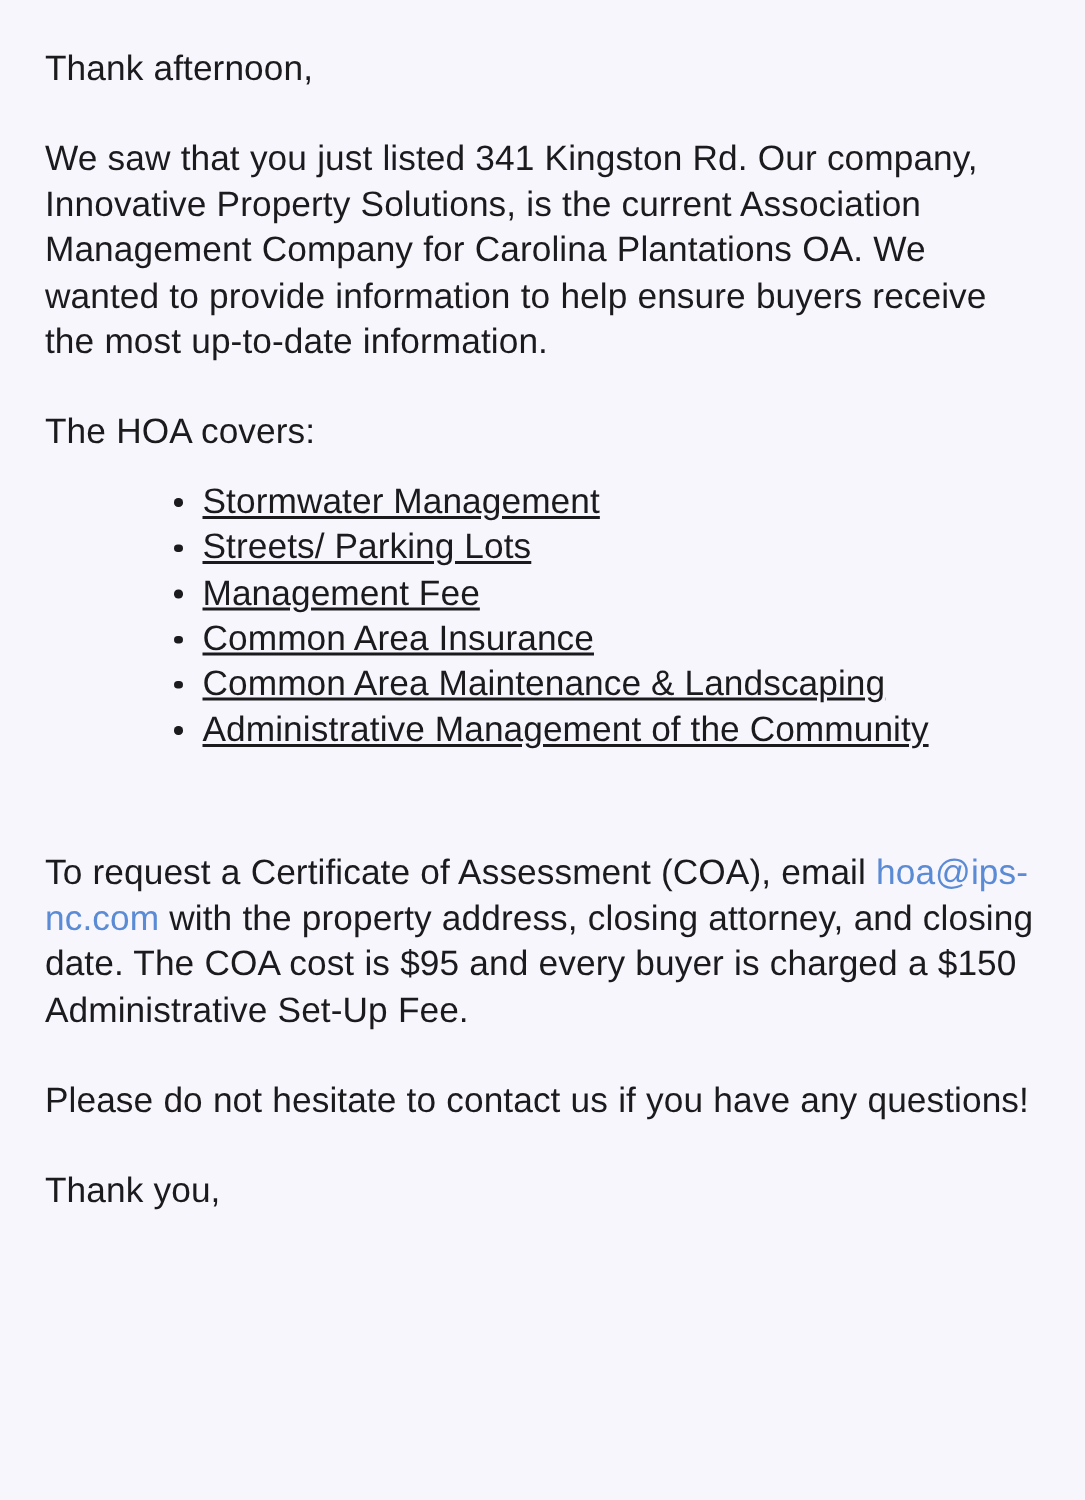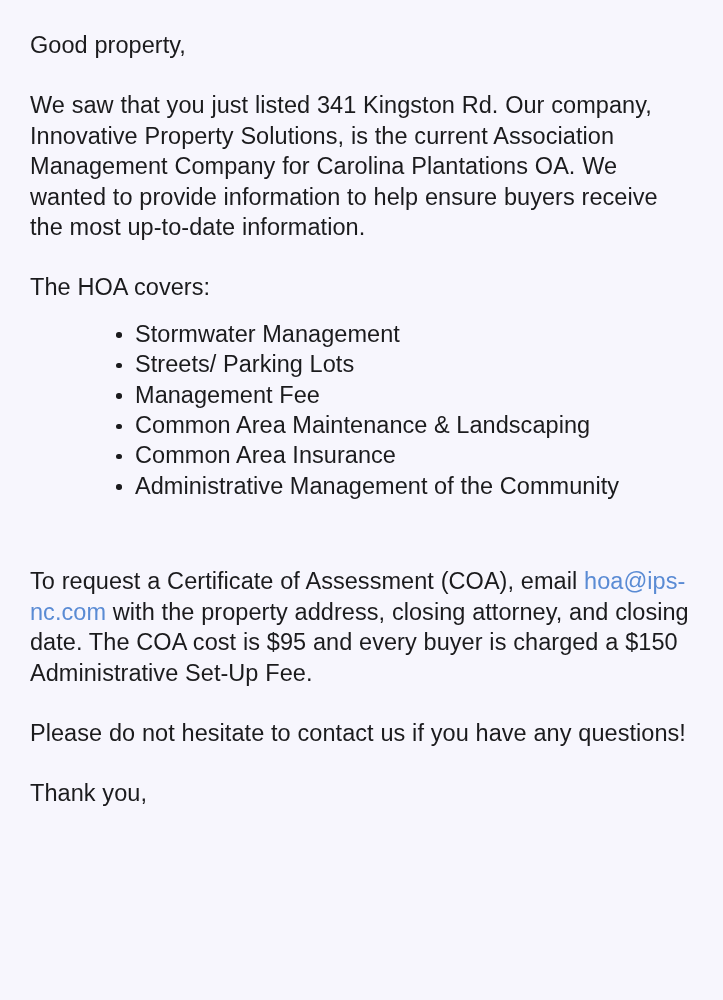--- a/index.html
+++ b/index.html
@@ -36,20 +36,21 @@
   }
 
   .para.covers-line {
     margin-bottom: 16px;
   }
 
   .hoa-list {
     list-style: none;
     margin: 0 0 0 0;
     padding: 0;
+    text-decoration: underline;
   }
 
   .hoa-list li {
     font-size: 23.5px;
     line-height: 30.4px;
     letter-spacing: 0.05px;
     margin: 0;
     padding-left: 105px;
     position: relative;
     white-space: nowrap;
@@ -77,32 +78,32 @@
 
   .para-last {
     margin-bottom: 4px;
   }
 </style>
 </head>
 <body>
 
 <div class="email-body">
 
-  <p class="para">Good property,</p>
+  <p class="para">Thank afternoon,</p>
 
   <p class="para tight-intro">We saw that you just listed 341 Kingston Rd. Our company, Innovative Property Solutions, is the current Association Management Company for Carolina Plantations OA. We wanted to provide information to help ensure buyers receive the most up-to-date information.</p>
 
   <p class="para covers-line">The HOA covers:</p>
 
   <ul class="hoa-list">
     <li>Stormwater Management</li>
     <li>Streets/ Parking Lots</li>
     <li>Management Fee</li>
+    <li>Common Area Insurance</li>
     <li>Common Area Maintenance &amp; Landscaping</li>
-    <li>Common Area Insurance</li>
     <li>Administrative Management of the Community</li>
   </ul>
 
   <div class="list-gap"></div>
 
 
   <p class="para"><span>To request a Certificate of Assessment (COA), email </span><a class="email-link" href="#">hoa@ips-nc.com</a><span> with the property address, closing attorney, and closing date. The COA cost is $95 and every buyer is charged a $150 Administrative Set-Up Fee.</span></p>
 
   <p class="para">Please do not hesitate to contact us if you have any questions!</p>
 

